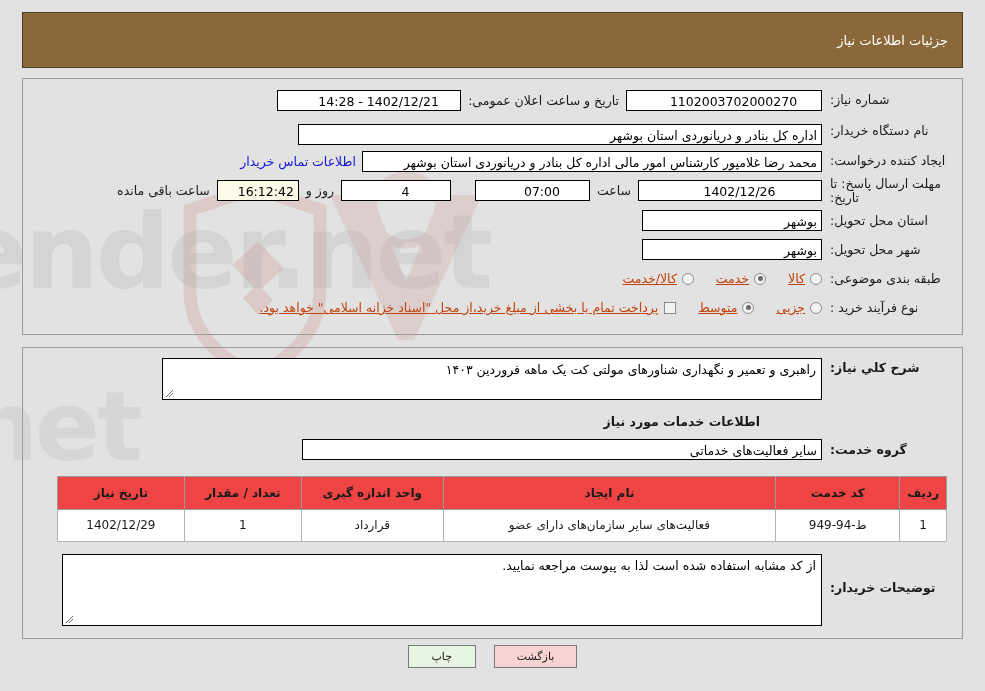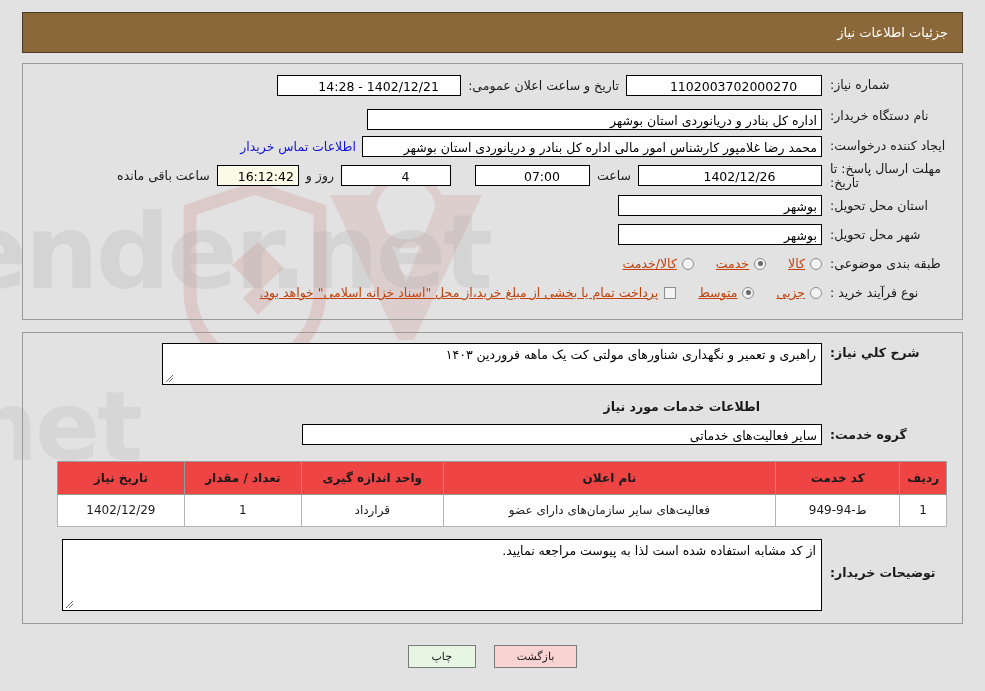--- a/index.html
+++ b/index.html
@@ -23,21 +23,21 @@
     left: 0; top: 170px;
     width: 985px; height: 330px;
     pointer-events: none;
     z-index: 0;
     opacity: 1;
   }
 
   
   .page-header {
     margin: 12px 22px 0 22px;
-    height: 41px;
+    height: 56px;
     background: #8b6839;
     border: 1px solid #4a3a22;
     box-sizing: border-box;
     display: flex;
     align-items: center;
     justify-content: flex-start;
     position: relative;
     z-index: 2;
   }
   .page-header .title {
@@ -90,27 +90,27 @@
     padding: 0 4px;
     overflow: hidden;
     white-space: nowrap;
     text-align: center;
   }
   .fld.rtltext { text-align: right; }
   .fld.num { font-family: "DejaVu Sans", "Liberation Sans", sans-serif; padding-left: 23px; }
   .fld.cream { background: #fbfbe8; }
 
   .w-needno   { width: 196px; }
-  .w-org      { width: 455px; margin-top: 8px; }
+  .w-org      { width: 524px; margin-top: 8px; }
   .w-creator  { width: 460px; }
   .w-date     { width: 184px; }
   .w-time     { width: 115px; }
   .w-days     { width: 110px; }
   .w-remain   { width: 82px; }
-  .w-prov     { width: 204px; }
+  .w-prov     { width: 180px; }
 
   .plain {
     font-size: 12.5px;
     color: #1a1a1a;
     padding: 0 7px;
     white-space: nowrap;
   }
   .link {
     color: #1414dc;
     font-size: 12.5px;
@@ -397,21 +397,21 @@
     <span class="grp-lbl">گروه خدمت:</span>
     <div class="fld rtltext grp-fld">سایر فعالیت‌های خدماتی</div>
   </div>
 
   <div class="tbl-wrap">
     <table class="svc">
       <thead>
         <tr>
           <th class="col-radif">ردیف</th>
           <th class="col-code">کد خدمت</th>
-          <th class="col-name">نام اعلان</th>
+          <th class="col-name">نام ایجاد</th>
           <th class="col-unit">واحد اندازه گیری</th>
           <th class="col-qty">تعداد / مقدار</th>
           <th class="col-date">تاریخ نیاز</th>
         </tr>
       </thead>
       <tbody>
         <tr>
           <td>1</td>
           <td>ط-94-949</td>
           <td>فعالیت‌های سایر سازمان‌های دارای عضو</td>

